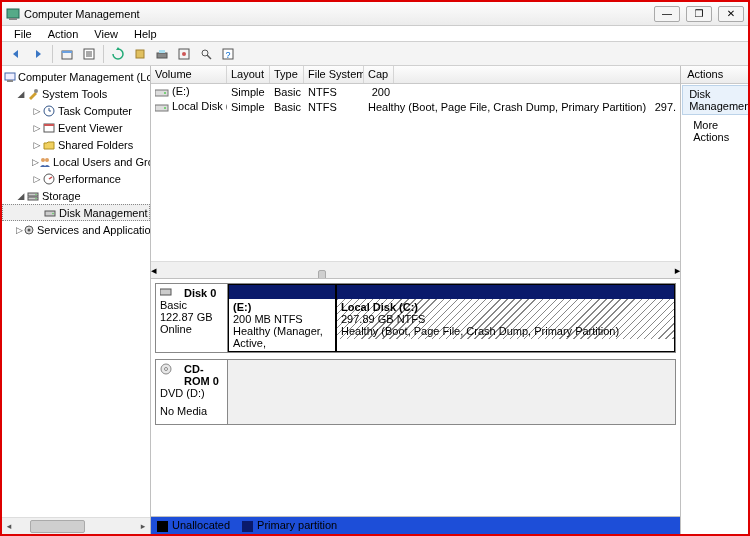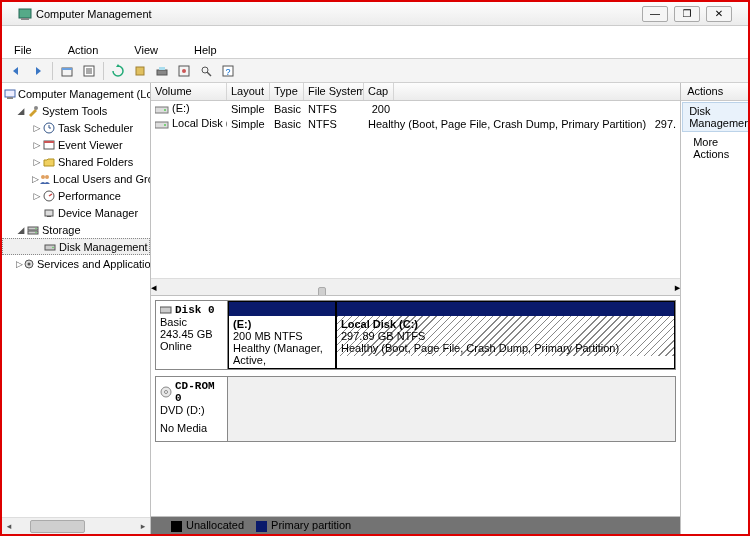--- a/index.html
+++ b/index.html
@@ -12,27 +12,27 @@
   width: 750px;
   height: 536px;
   overflow: hidden;
   border: 2px solid #d00;
 }
 .window { width: 100%; height: 100%; display: flex; flex-direction: column; }
 .titlebar {
   height: 24px; display: flex; align-items: center;
   background: linear-gradient(#fdfdfd,#ececec);
   border-bottom: 1px solid #ccc;
-  padding: 0 16px;
+  padding: 0 4px;
 }
 .titlebar .icon { width:14px;height:14px;margin-right:4px;display:flex;align-items:center;justify-content:center;}
 .titlebar .title { flex:1; }
 .titlebar .winbtns { display:flex; gap:6px; }
 .winbtn { width:26px;height:16px;border:1px solid #aaa;border-radius:2px;display:flex;align-items:center;justify-content:center;background:#f5f5f5;font-size:10px;line-height:1;}
-.menubar { height:33px; display:flex; align-items:flex-end; padding:0 4px; gap:20px; border-bottom:1px solid #d0d0d0;}
+.menubar { height:16px; display:flex; align-items:center; padding:0 4px; gap:0; border-bottom:1px solid #d0d0d0;}
 .menuitem { padding:2px 8px; cursor:default; }
 .toolbar { height:24px; display:flex; align-items:center; padding:0 4px; gap:2px; border-bottom:1px solid #d0d0d0; background:#f4f4f4;}
 .tbtn { width:20px;height:20px;display:flex;align-items:center;justify-content:center;border:1px solid transparent;border-radius:2px;}
 .tsep{width:1px;height:18px;background:#ccc;margin:0 2px;}
 .content { flex:1; display:flex; overflow:hidden; }
 .tree-pane { width:149px; border-right:1px solid #c0c0c0; display:flex; flex-direction:column; }
 .tree { flex:1; overflow:auto; padding:2px 0; }
 .tree-row { display:flex; align-items:center; height:17px; padding-left:2px; white-space:nowrap; cursor:default;}
 .tree-row.lvl1{padding-left:14px;}
 .tree-row.lvl2{padding-left:30px;}
@@ -48,32 +48,32 @@
 .vhead{display:flex;height:18px;background:linear-gradient(#fdfdfd,#ececec);border-bottom:1px solid #c9c9c9;}
 .vhc{border-right:1px solid #d5d5d5;padding:2px 6px 2px 4px;overflow:hidden;white-space:nowrap;}
 .vrows{flex:1;overflow:hidden;background:#fff;}
 .vrow{display:flex;height:15px;align-items:center;}
 .vc{padding:0 4px;overflow:hidden;white-space:nowrap;}
 .di{width:14px;height:10px;display:inline-block;margin-right:3px;vertical-align:middle;}
 .vlist-hscroll{height:17px;background:#f0f0f0;border-top:1px solid #ddd;display:flex;align-items:center;}
 .diskmap{flex:1;overflow:auto;background:#fff;border-top:1px solid #c0c0c0;padding:4px;}
 .diskrow{display:flex;border:1px solid #888;margin-bottom:6px;min-height:66px;}
 .dinfo{width:72px;border-right:1px solid #888;padding:3px 4px;display:flex;flex-direction:column;gap:0;}
-.dinfo .dname{font-weight:bold;display:flex;align-items:center;gap:3px;font-family:Liberation Mono, monospace;}
+.dinfo .dname{font-weight:bold;display:flex;gap:12px;}
 .parts{flex:1;display:flex;position:relative;}
 .pbar{height:14px;}
 .part{border:1px solid #000;display:flex;flex-direction:column;margin:0;}
 .part .pbar{background:#0a1a6b;}
 .part .pbody{padding:2px 4px;font-size:11px;overflow:hidden;}
 .part.hatch .pbody{
   background-image: repeating-linear-gradient(135deg,#888 0,#888 1px,transparent 1px,transparent 5px);
 }
 .part .ptxt{position:relative;z-index:1;}
 .part .pname{font-weight:bold;}
-.legend{height:18px;border-top:1px solid #c0c0c0;display:flex;align-items:center;gap:12px;padding:0 20px;background:#737373;}
+.legend{height:18px;border-top:1px solid #c0c0c0;display:flex;align-items:center;gap:12px;padding:0 6px;background:#1d4ed8;}
 .lsw{width:11px;height:11px;display:inline-block;margin-right:4px;vertical-align:middle;}
 .actions-pane{width:145px;display:flex;flex-direction:column;background:#fff;}
 .ahead{height:18px;background:linear-gradient(#fdfdfd,#ececec);border-bottom:1px solid #c9c9c9;padding:2px 6px;font-weight:normal;}
 .asec{background:#e9f2fb;border:1px solid #bcd3e9;margin:1px;padding:2px 6px;display:flex;align-items:center;justify-content:space-between;}
 .aitem{padding:3px 12px;display:flex;align-items:center;justify-content:space-between;cursor:default;}
 svg{display:block;}
 </style>
 </head>
 <body>
 
@@ -189,21 +189,21 @@
         </div>
         <div class="tree-row lvl2">
             <span class="tw">▷</span>
             <span class="ti">
               <svg width="12" height="12">
                 <circle cx="6" cy="6" r="5" fill="#fff" stroke="#358"></circle>
                 <line x1="6" y1="6" x2="6" y2="3" stroke="#358"></line>
                 <line x1="6" y1="6" x2="8" y2="6" stroke="#358"></line>
               </svg>
             </span>
-            <span>Task Scheduler</span>
+            <span>Task Computer</span>
           </div>
         <div class="tree-row lvl2">
             <span class="tw">▷</span>
             <span class="ti">
               <svg width="12" height="12">
                 <rect x="1" y="2" width="10" height="8" fill="#fff" stroke="#555"></rect>
                 <rect x="1" y="2" width="10" height="2" fill="#c55"></rect>
               </svg>
             </span>
             <span>Event Viewer</span>
@@ -231,30 +231,20 @@
           </div>
         <div class="tree-row lvl2">
             <span class="tw">▷</span>
             <span class="ti">
               <svg width="12" height="12">
                 <circle cx="6" cy="6" r="5" fill="#fff" stroke="#555"></circle>
                 <line x1="6" y1="6" x2="9" y2="4" stroke="#c44" stroke-width="1.5"></line>
               </svg>
             </span>
             <span>Performance</span>
-          </div>
-        <div class="tree-row lvl2">
-            <span class="tw"></span>
-            <span class="ti">
-              <svg width="12" height="12">
-                <rect x="2" y="3" width="8" height="6" fill="#ddd" stroke="#555"></rect>
-                <rect x="4" y="9" width="4" height="1" fill="#555"></rect>
-              </svg>
-            </span>
-            <span>Device Manager</span>
           </div>
         <div class="tree-row lvl1">
           <span class="tw">◢</span>
           <span class="ti">
               <svg width="12" height="12">
                 <rect x="1" y="3" width="10" height="3" fill="#ccc" stroke="#555"></rect>
                 <rect x="1" y="7" width="10" height="3" fill="#ccc" stroke="#555"></rect>
                 <circle cx="9" cy="4.5" r="0.7" fill="#5c5"></circle>
                 <circle cx="9" cy="8.5" r="0.7" fill="#5c5"></circle>
               </svg>
@@ -337,21 +327,21 @@
           <div class="dinfo">
             <div class="dname">
                 <span>
                   <svg width="12" height="10">
                     <rect x="0" y="2" width="11" height="6" fill="#ccc" stroke="#555"></rect>
                   </svg>
                 </span>
                 <span>Disk 0</span>
               </div>
             <div>Basic</div>
-            <div>243.45 GB</div>
+            <div>122.87 GB</div>
             <div>Online</div>
           </div>
           <div class="parts">
             <div class="part" style="width:108px">
               <div class="pbar"></div>
               <div class="pbody">
                   <div class="ptxt">
                 <div class="pname">(E:)</div>
                 <div>200 MB NTFS</div>
                 <div>Healthy (Manager, Active,</div>

